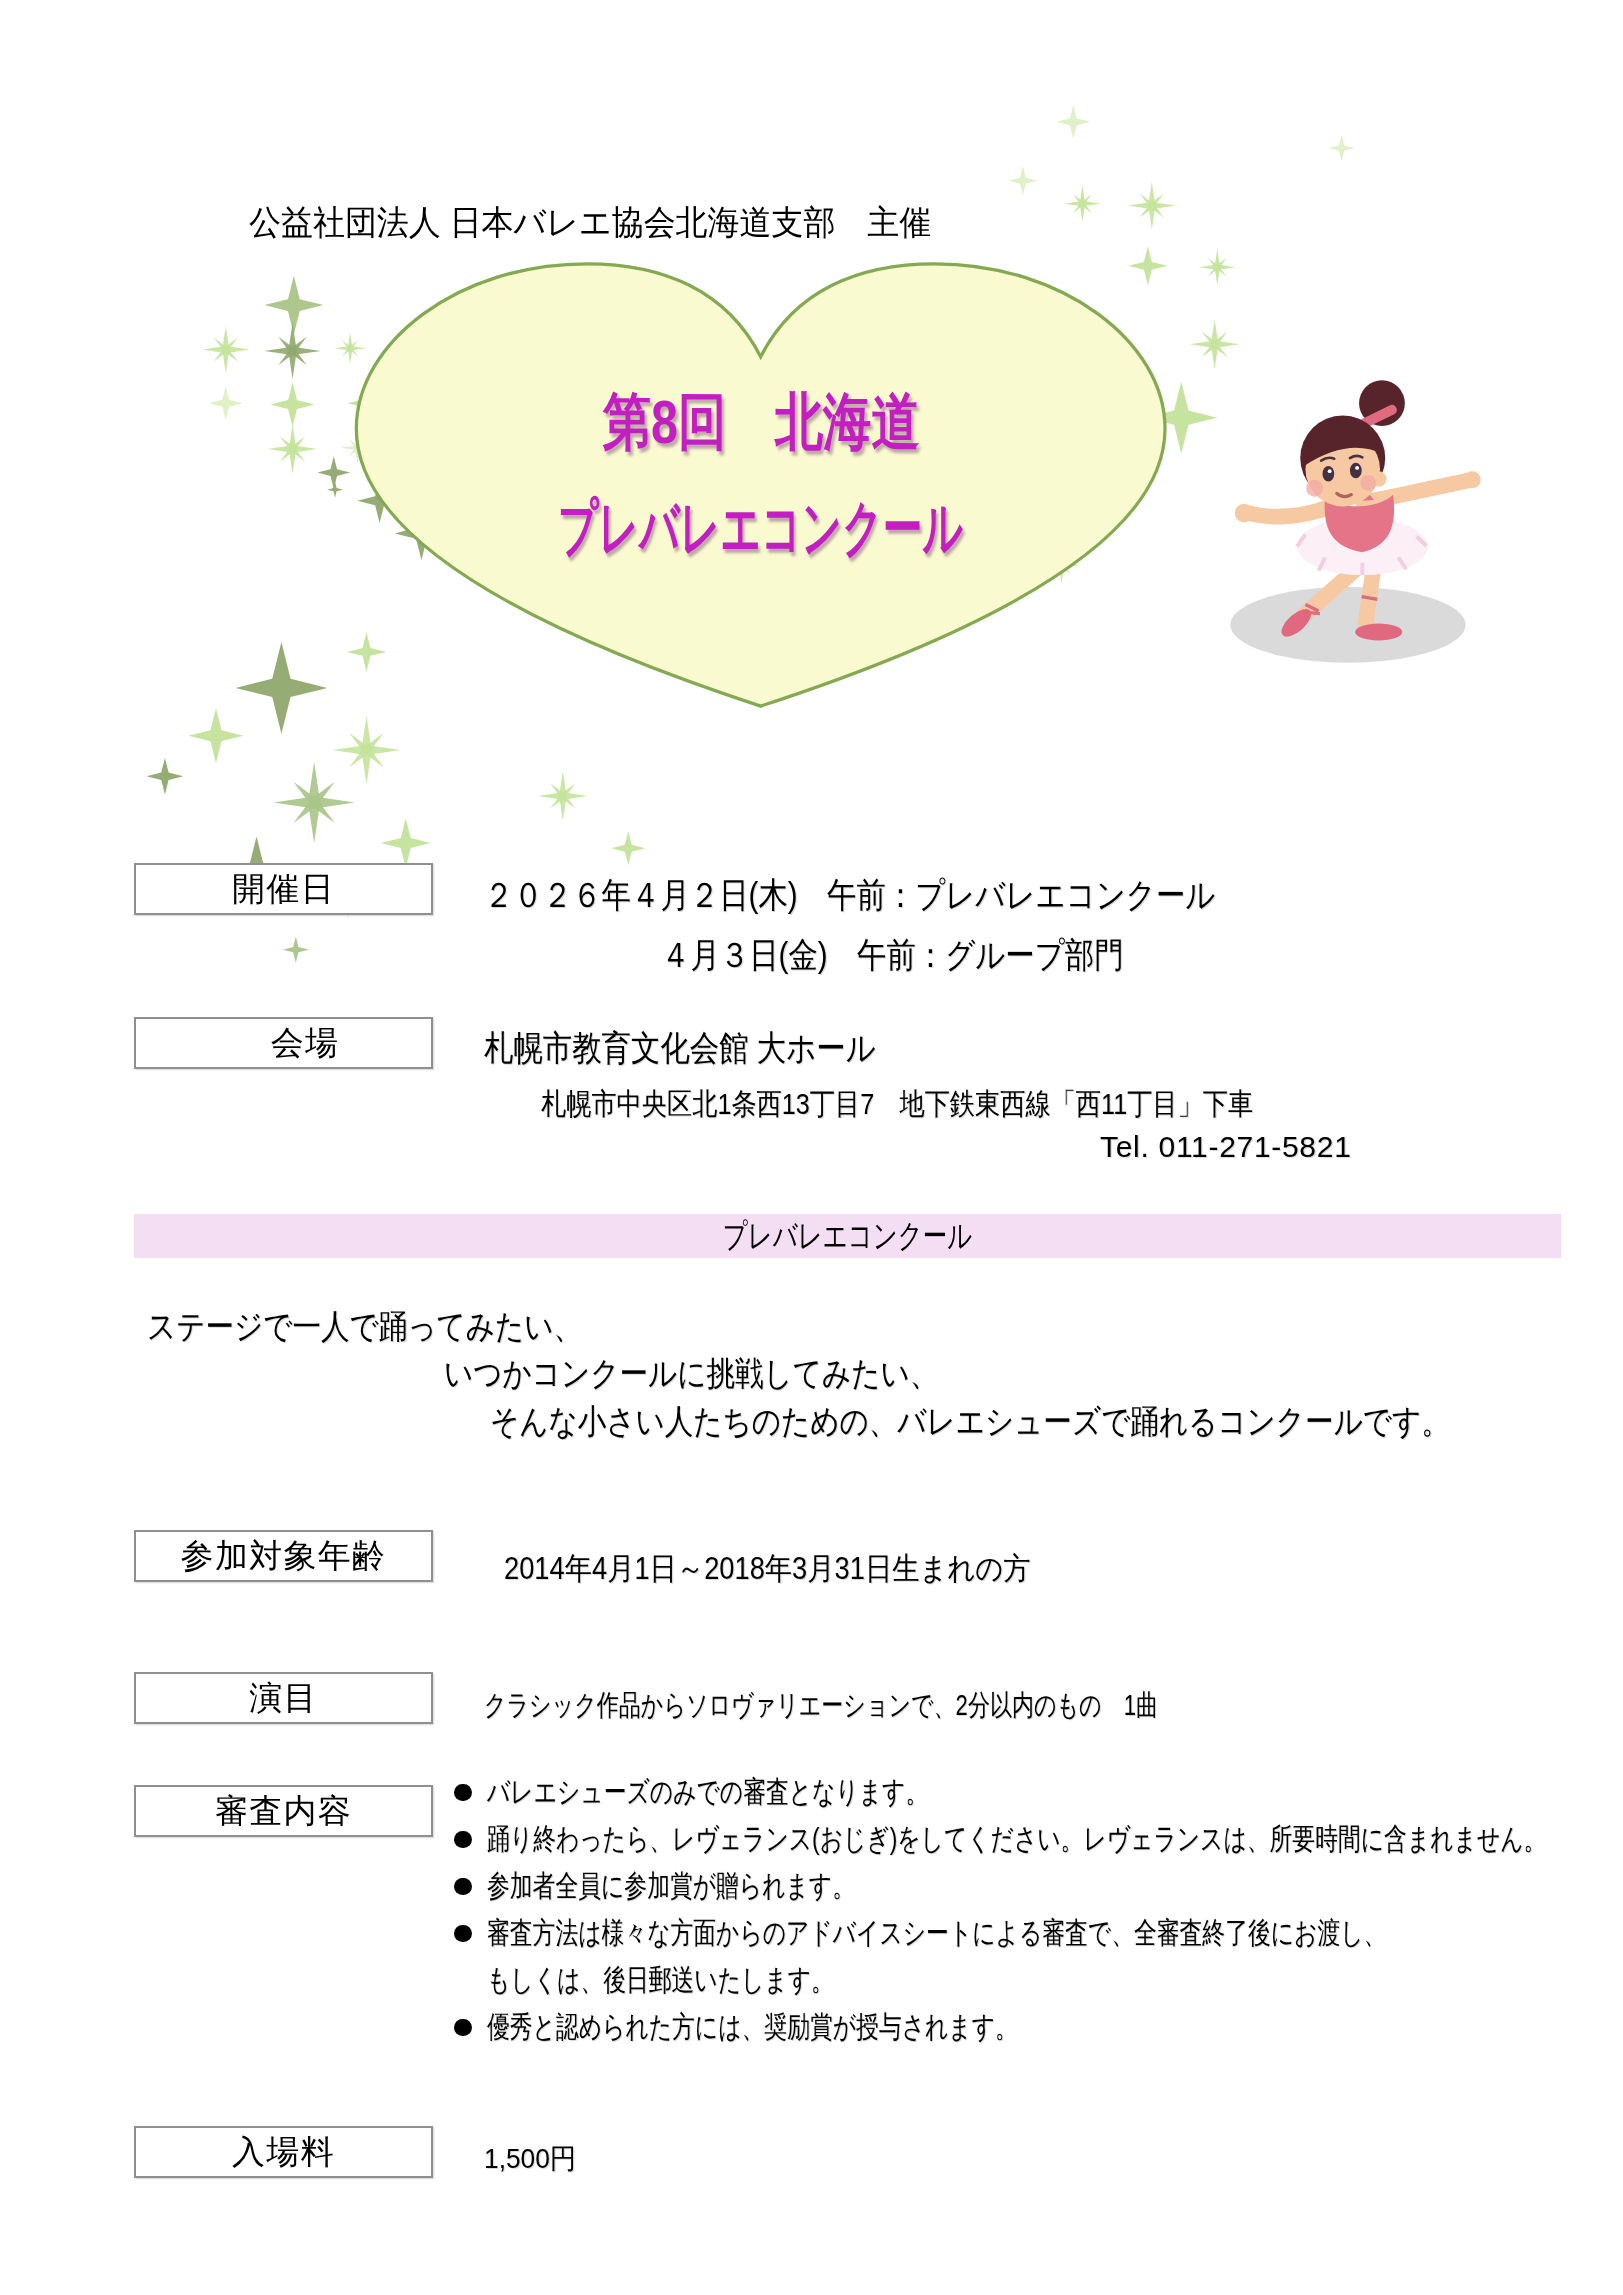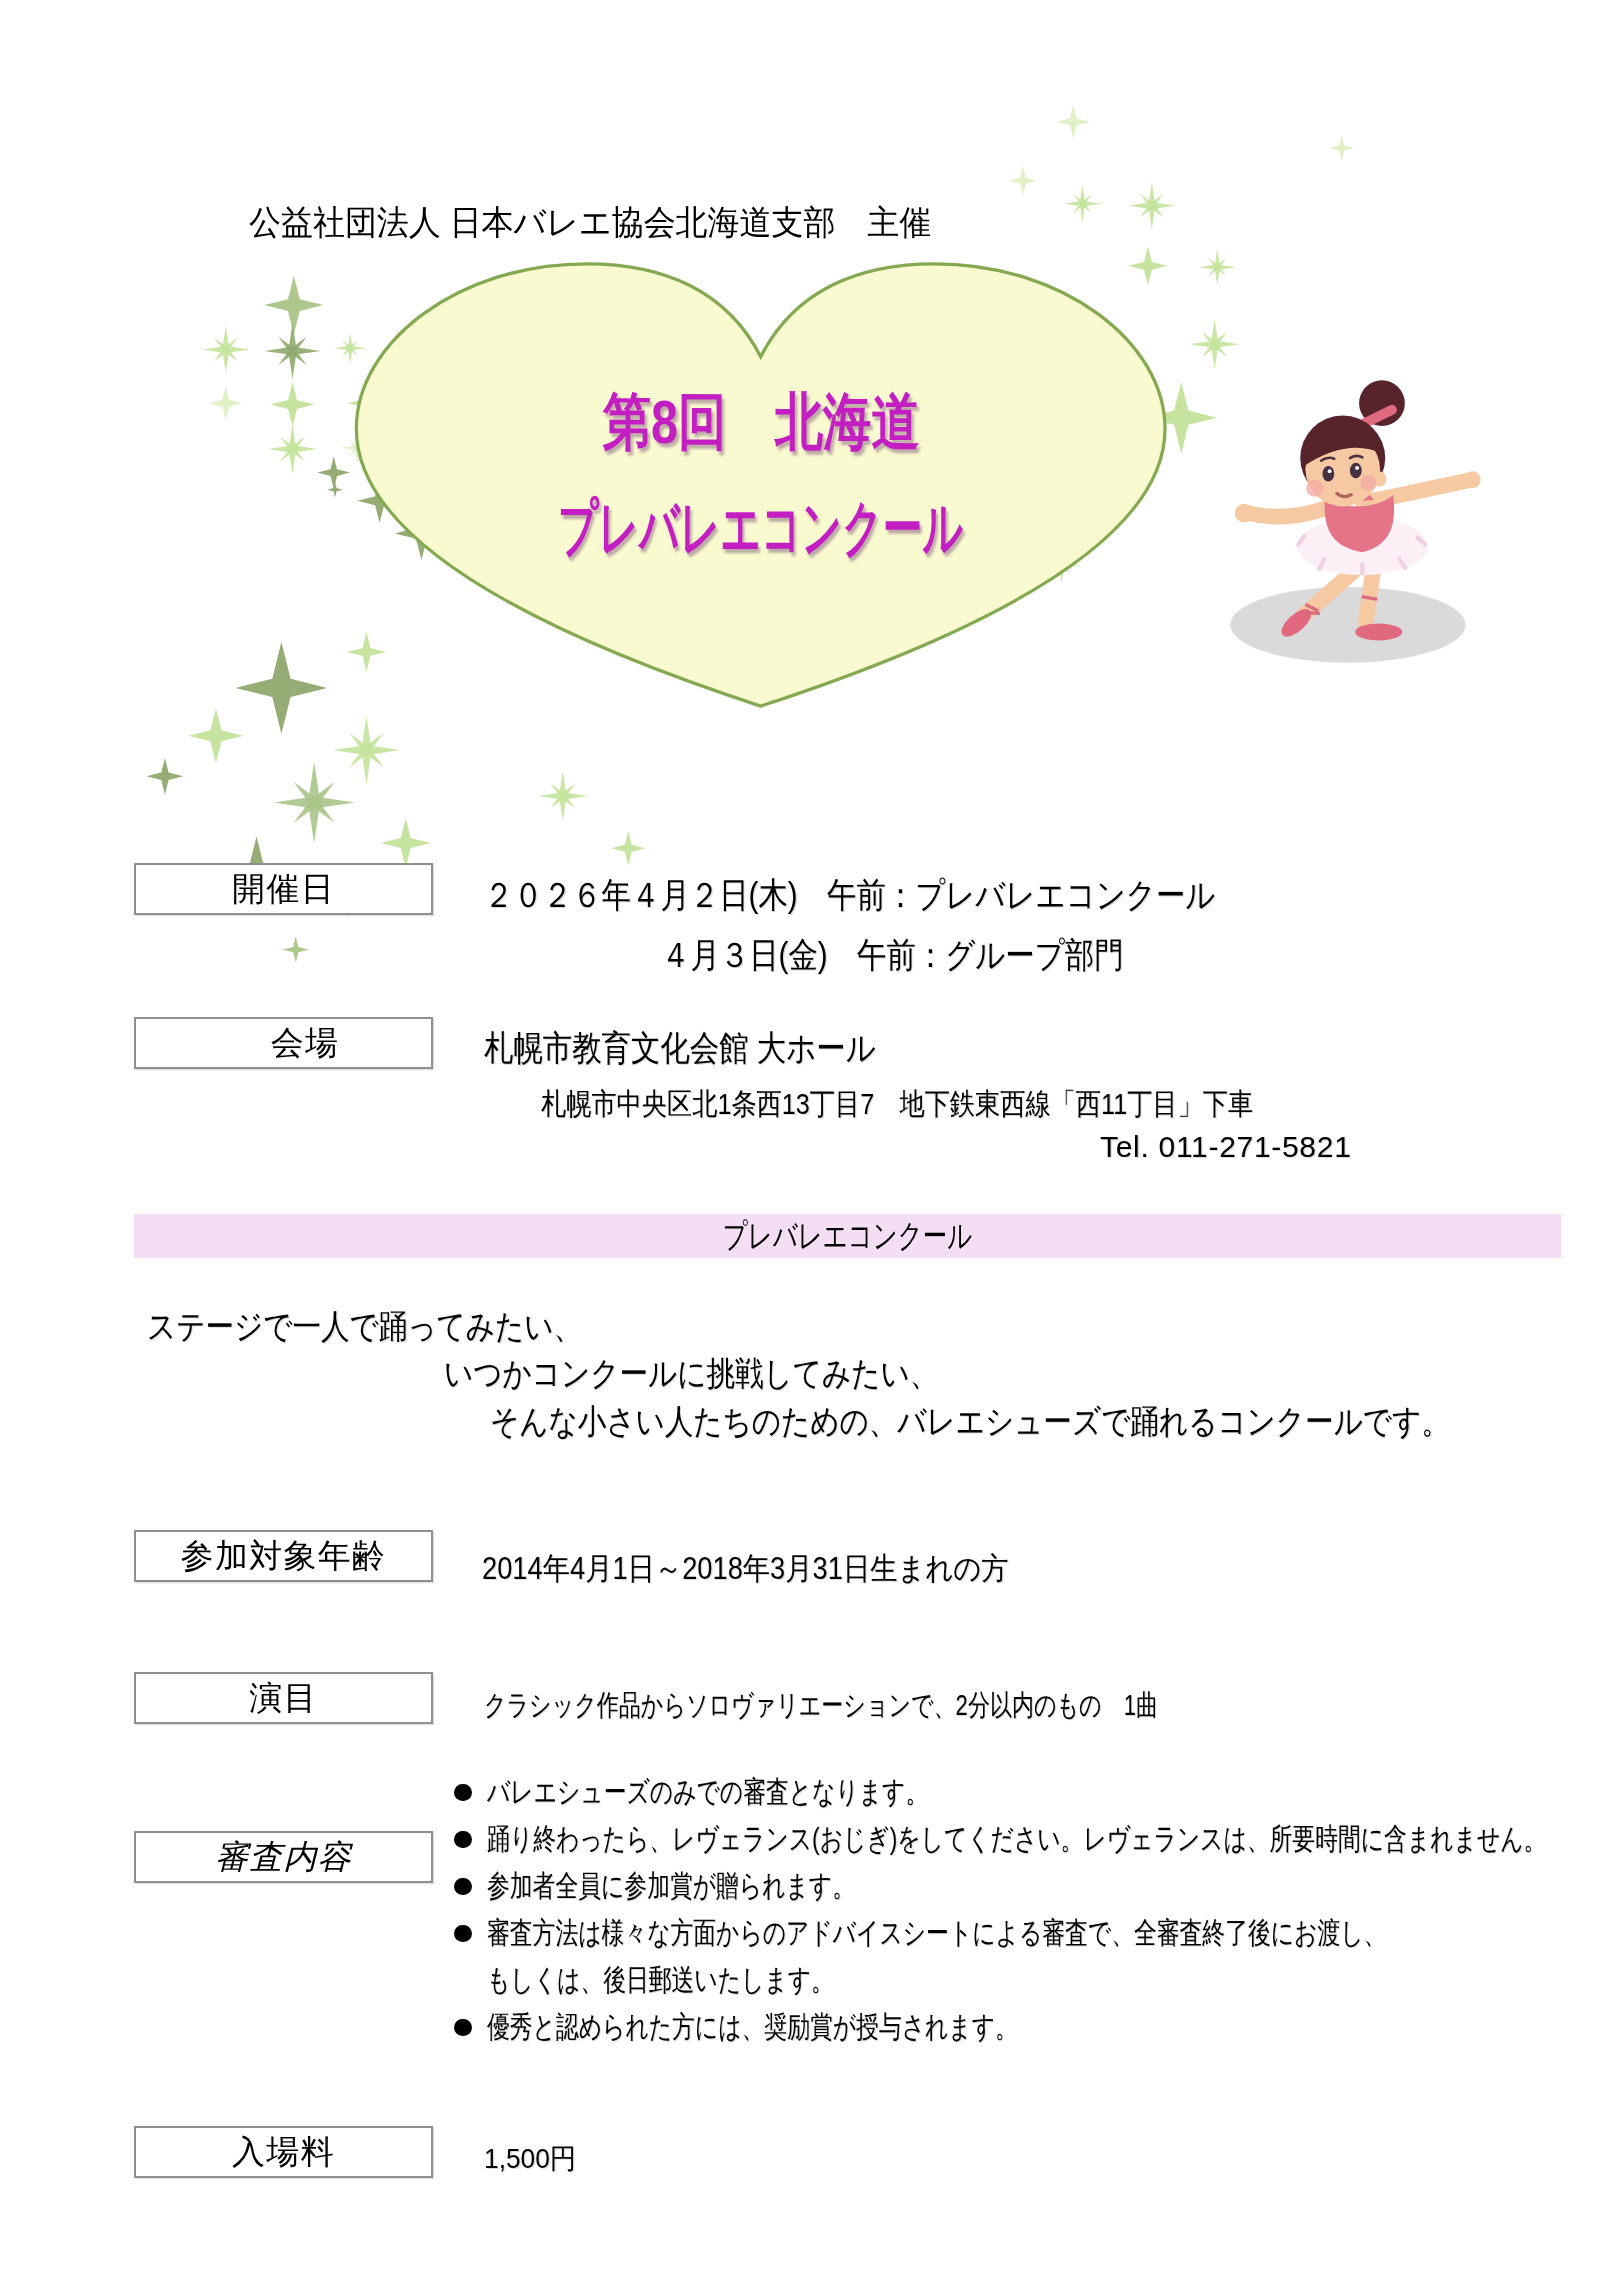--- a/index.html
+++ b/index.html
@@ -195,32 +195,32 @@
   <div class="abs body-text" style="left:444px;top:1308px;font-size:34px;">
     <span class="sx sx84">いつかコンクールに挑戦してみたい、</span>
   </div>
   <div class="abs body-text" style="left:490px;top:1356px;font-size:34px;">
     <span class="sx sx84">そんな小さい人たちのための、バレエシューズで踊れるコンクールです。</span>
   </div>
 
   <div class="label-box" style="top:1487px;">
     <span>参加対象年齢</span>
   </div>
-  <div class="abs body-text" style="left:482px;top:1505px;font-size:31px;text-decoration:underline;">
+  <div class="abs body-text" style="left:504px;top:1505px;font-size:31px;text-decoration:underline;">
     <span class="sx sx88">2014年4月1日～2018年3月31日生まれの方</span>
   </div>
 
   <div class="label-box" style="top:1629px;">
     <span>演目</span>
   </div>
   <div class="abs body-text" style="left:484px;top:1643px;font-size:29px;">
     <span class="sx sx76">クラシック作品からソロヴァリエーションで、2分以内のもの　1曲</span>
   </div>
 
-  <div class="label-box" style="top:1788px;font-style:italic;">
+  <div class="label-box" style="top:1742px;">
     <span>審査内容</span>
   </div>
   <div class="jlist">
 
   <div class="jrow">
         <span class="jbullet" style="visibility: visible;"></span>
         <span class="sx sx76 body-text">バレエシューズのみでの審査となります。</span>
       </div>
       <div class="jrow">
         <span class="jbullet" style="visibility: visible;"></span>

